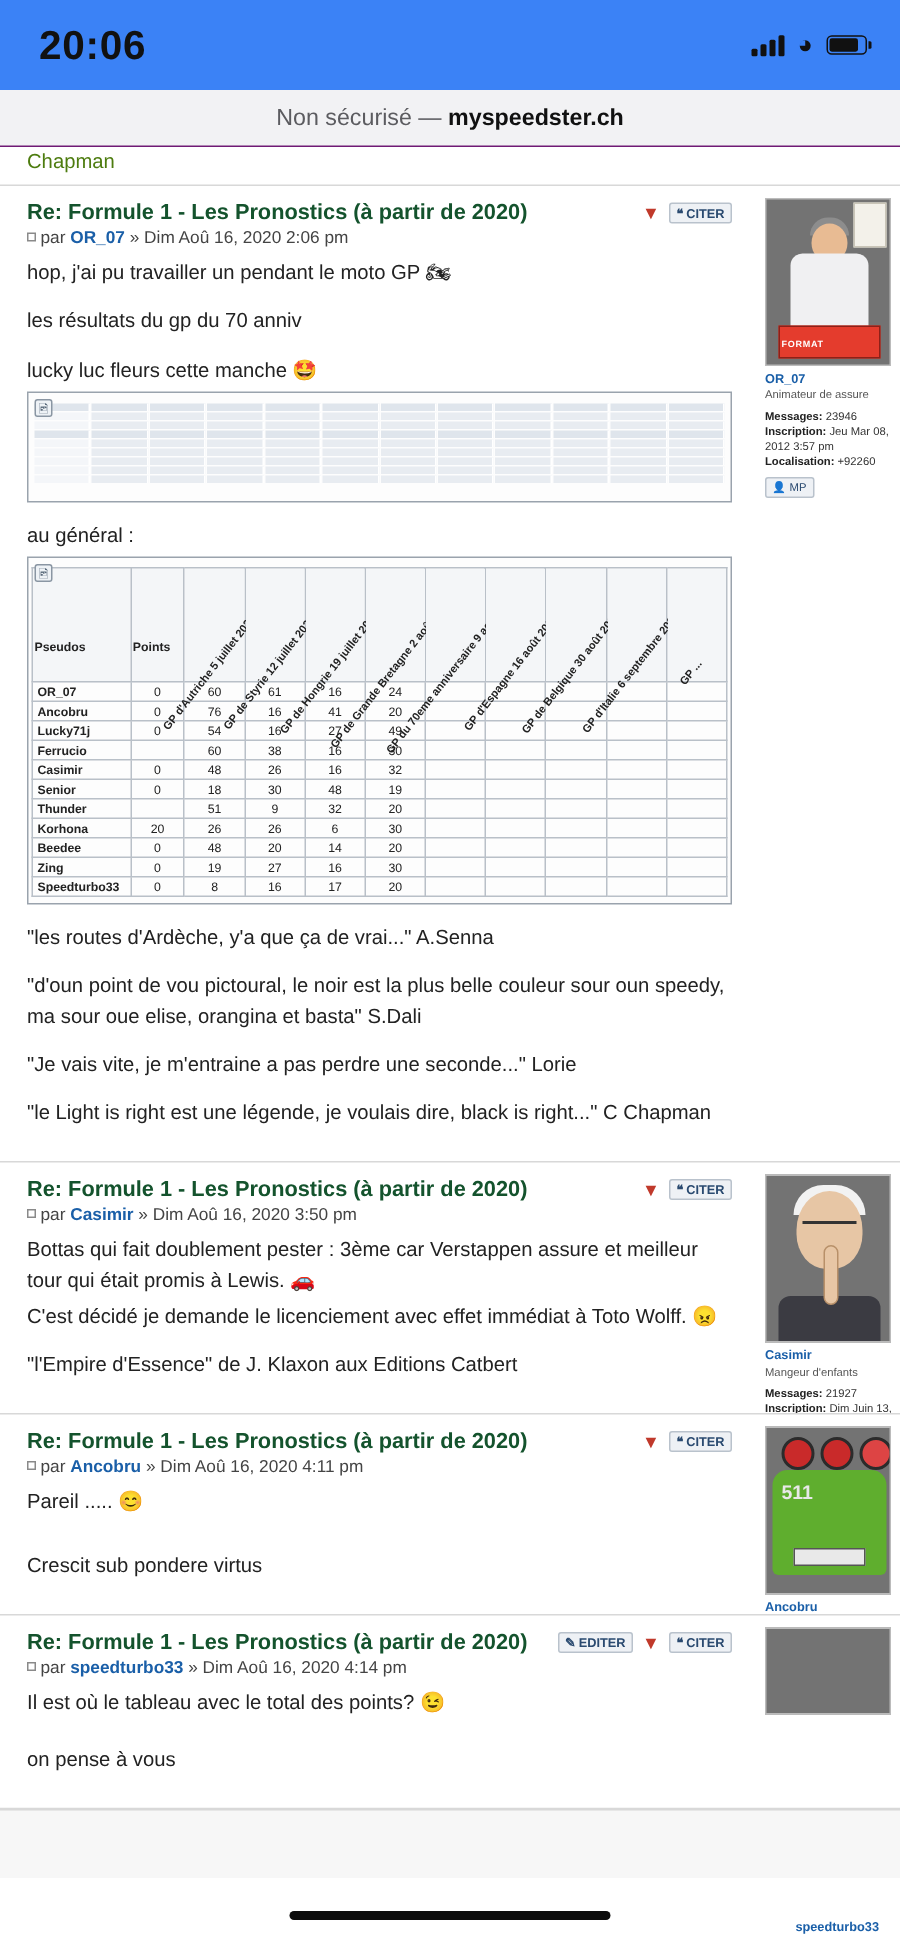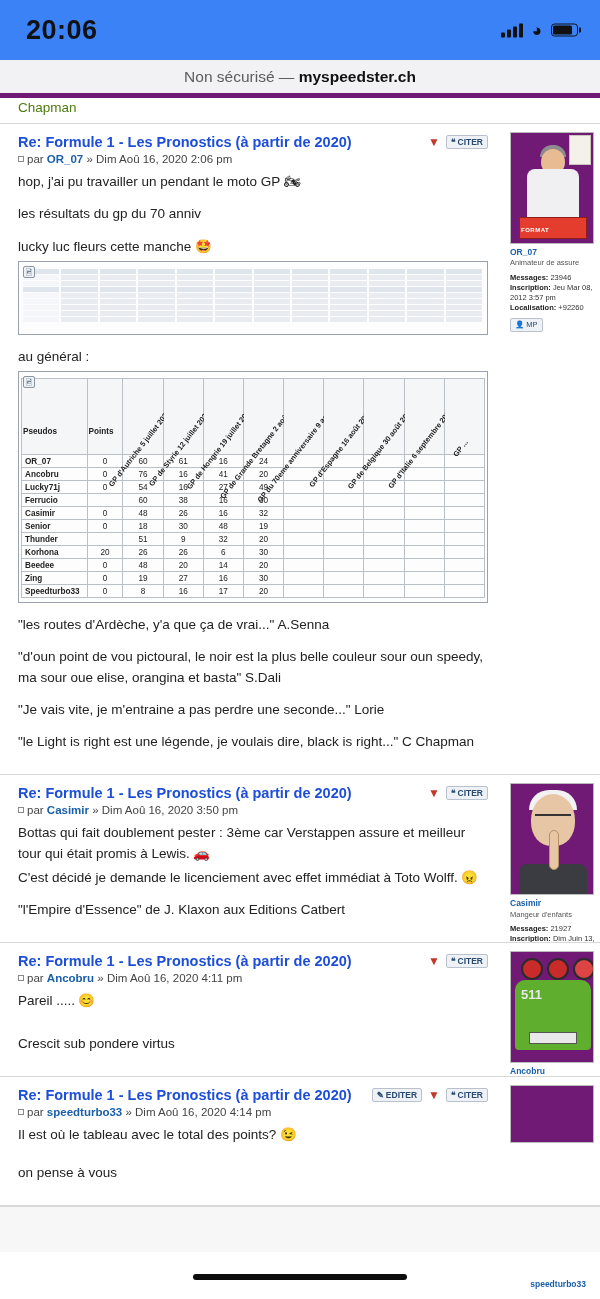--- a/index.html
+++ b/index.html
@@ -44,21 +44,21 @@
     content:""; position:absolute; right:-4px; top:3.4px;
     width:2px; height:5px; background:#111; border-radius:0 1px 1px 0;
   }
   .batt b { display:block; height:100%; width:86%; background:#111; border-radius:1.6px; }
 
   
   .url-bar {
     height:38px; background:#f2f2f4;
     display:flex; align-items:center; justify-content:center;
     font-size:15.5px; color:#5c5c60;
-    border-bottom:5px solid #701a75;
+    border-bottom:1px solid #701a75;
   }
   .url-bar .host { color:#111; font-weight:bold; }
 
   
   .page {
     position:absolute; top:98px; left:0; right:0; bottom:0;
     background:#ffffff;
     overflow:hidden;
   }
 
@@ -75,21 +75,21 @@
   }
   .post .content {
     width:502px;
     padding:0 14px 0 18px;
   }
   .post-head {
     display:flex; align-items:flex-start;
     padding:2px 0 2px 0;
   }
   .post-title {
-    color:#1d4ed8; font-weight:bold; font-size:14.5px;
+    color:#14532d; font-weight:bold; font-size:14.5px;
     flex:1 1 auto;
   }
   .head-btns { display:flex; align-items:center; gap:6px; padding-top:1px; }
   .btn-mini {
     border:1px solid #b9c2cc; background:#eef1f5;
     font-size:8.5px; color:#2a4a70; border-radius:2px;
     padding:1px 4px 1px 4px; font-weight:bold;
     display:flex; align-items:center; gap:2px;
     line-height:1.2;
   }
@@ -106,21 +106,21 @@
   
   .profile {
     position:absolute; right:0; top:8px;
     width:90px;
     font-size:8px; color:#333;
     line-height:1.35;
   }
   .profile .avatar {
     width:84px; height:112px;
     border:1px solid #bbb; overflow:hidden;
-    position:relative; background:#701a75;
+    position:relative; background:#737373;
   }
   .profile .pname { color:#1a5fa8; font-weight:bold; font-size:8.5px; margin-top:3px; }
   .profile .prole { color:#555; font-size:7.5px; margin-bottom:4px; }
   .profile .pstat { font-size:7.5px; }
   .profile .pstat b { color:#222; }
   .pm-btn {
     margin-top:5px; border:1px solid #b9c2cc; background:#eef1f5;
     font-size:7.5px; color:#2a4a70; border-radius:2px;
     padding:1px 4px; display:inline-flex; align-items:center; gap:2px;
   }

